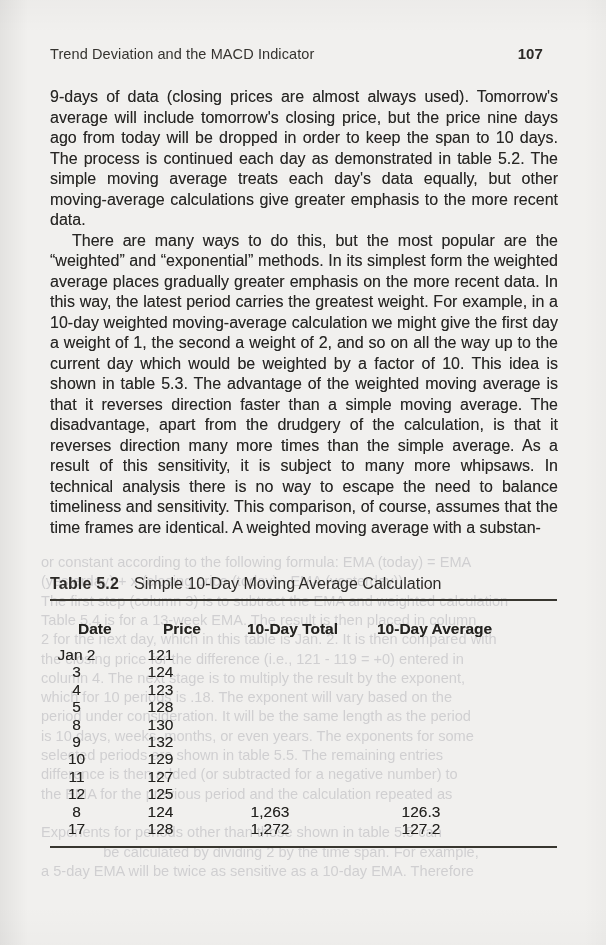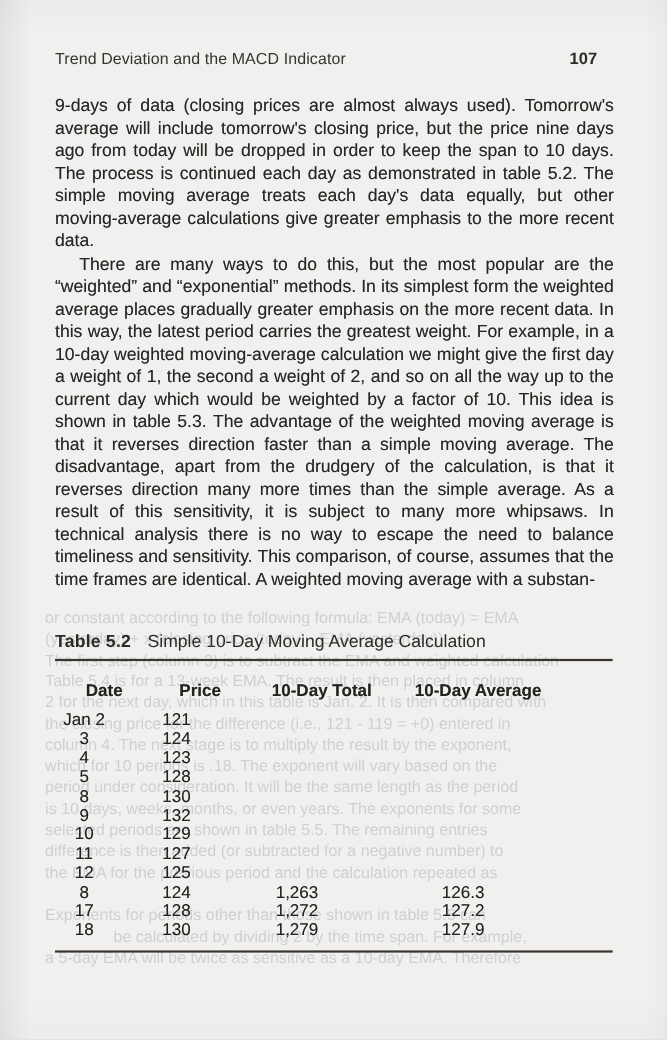--- a/index.html
+++ b/index.html
@@ -183,24 +183,18 @@
             <td class="c1">124</td>
             <td class="c2">1,263</td>
             <td class="c3">126.3</td>
           </tr>
           <tr>
             <td class="c0">17</td>
             <td class="c1">128</td>
             <td class="c2">1,272</td>
             <td class="c3">127.2</td>
           </tr>
-          <tr>
-            <td class="c0">18</td>
-            <td class="c1">130</td>
-            <td class="c2">1,279</td>
-            <td class="c3">127.9</td>
-          </tr>
         </tbody>
     </table>
     <div class="rule bottom"></div>
   </div>
 
 </div>
 
 </body></html>

